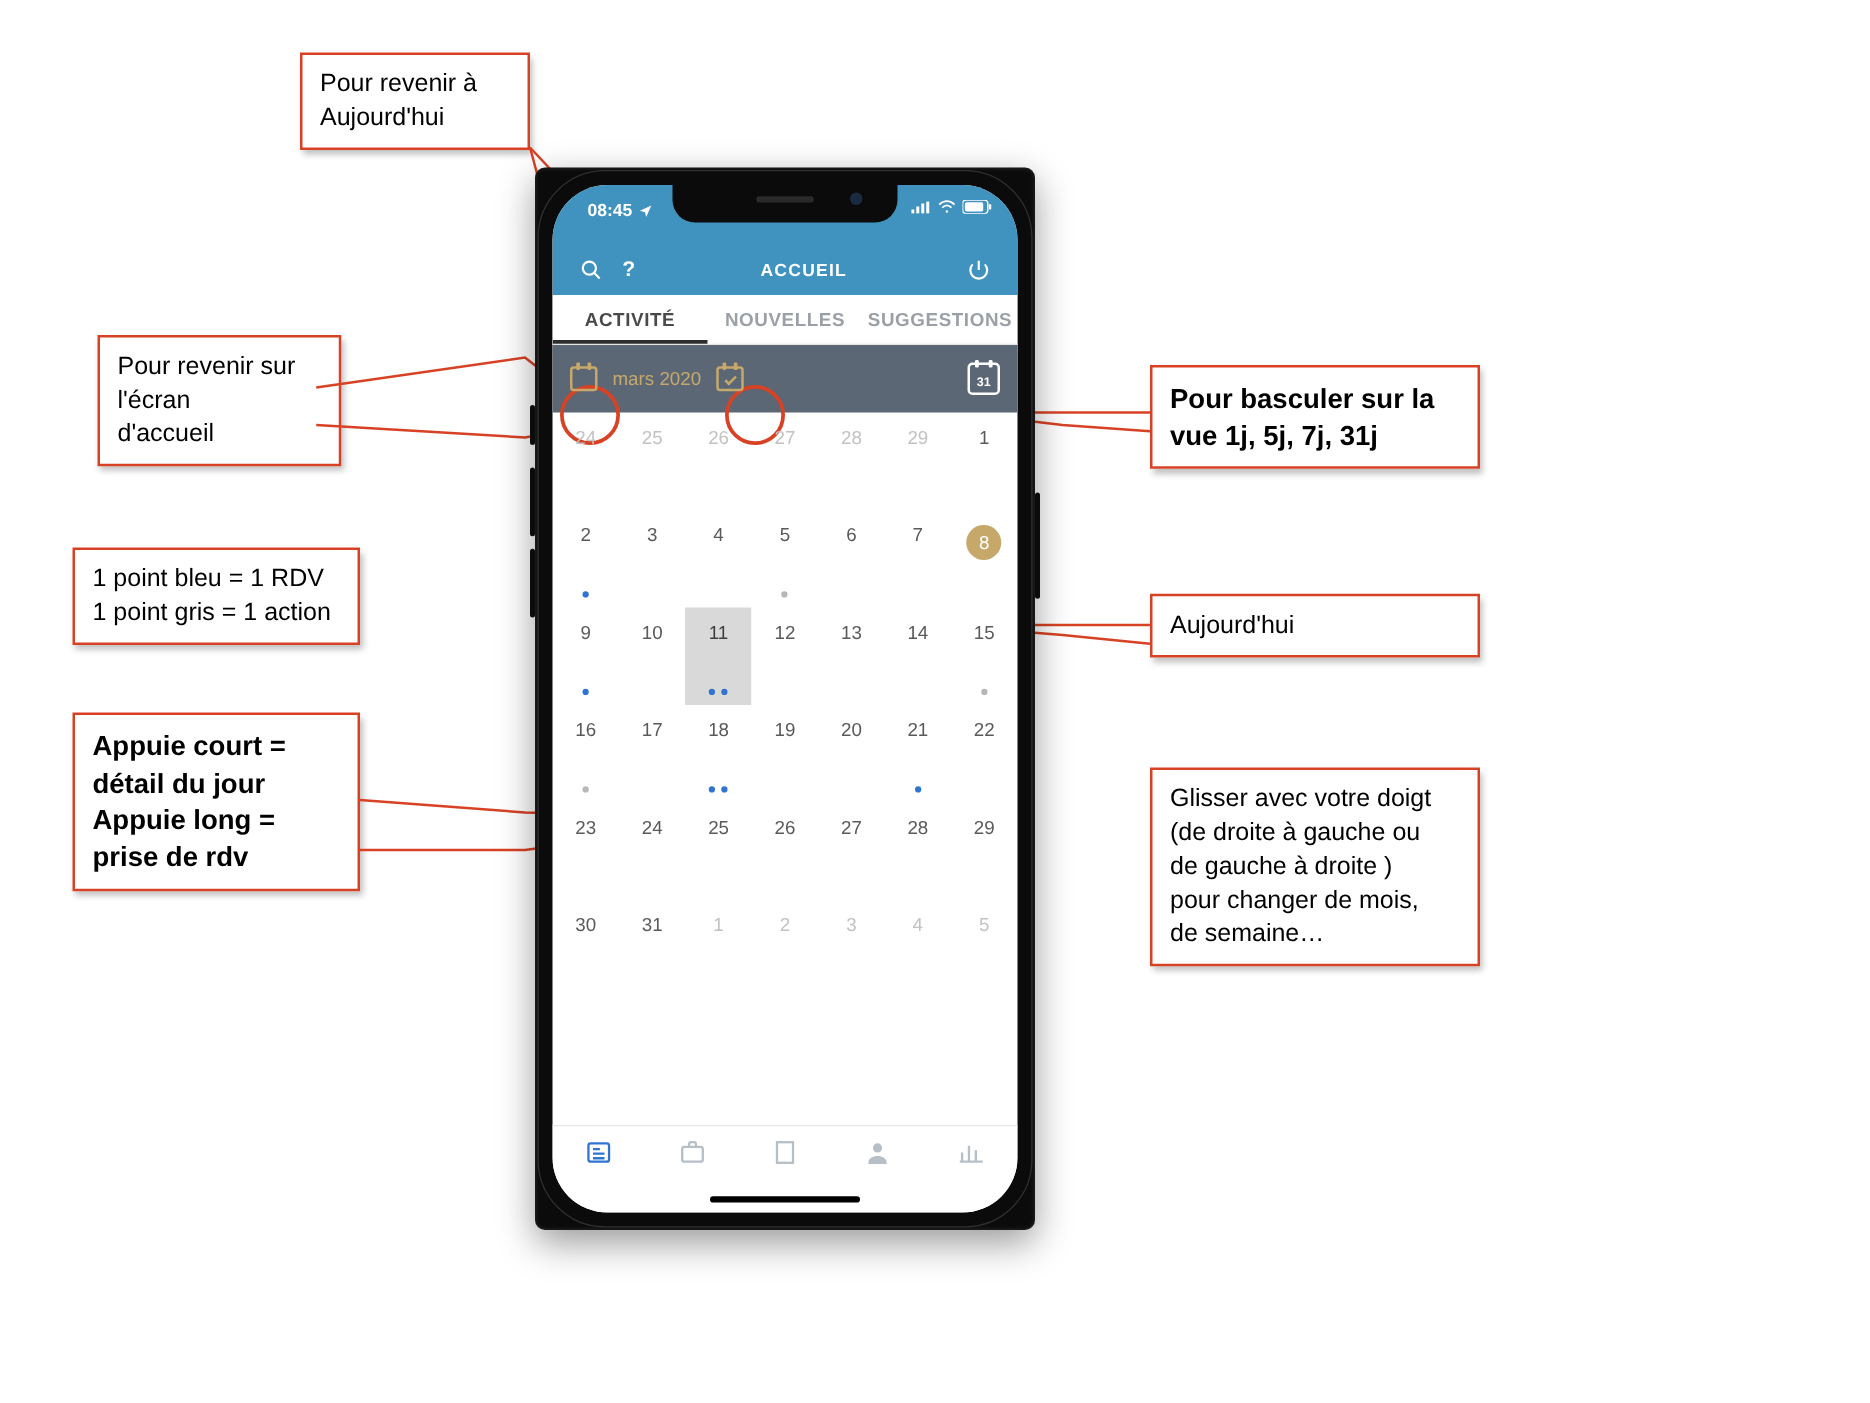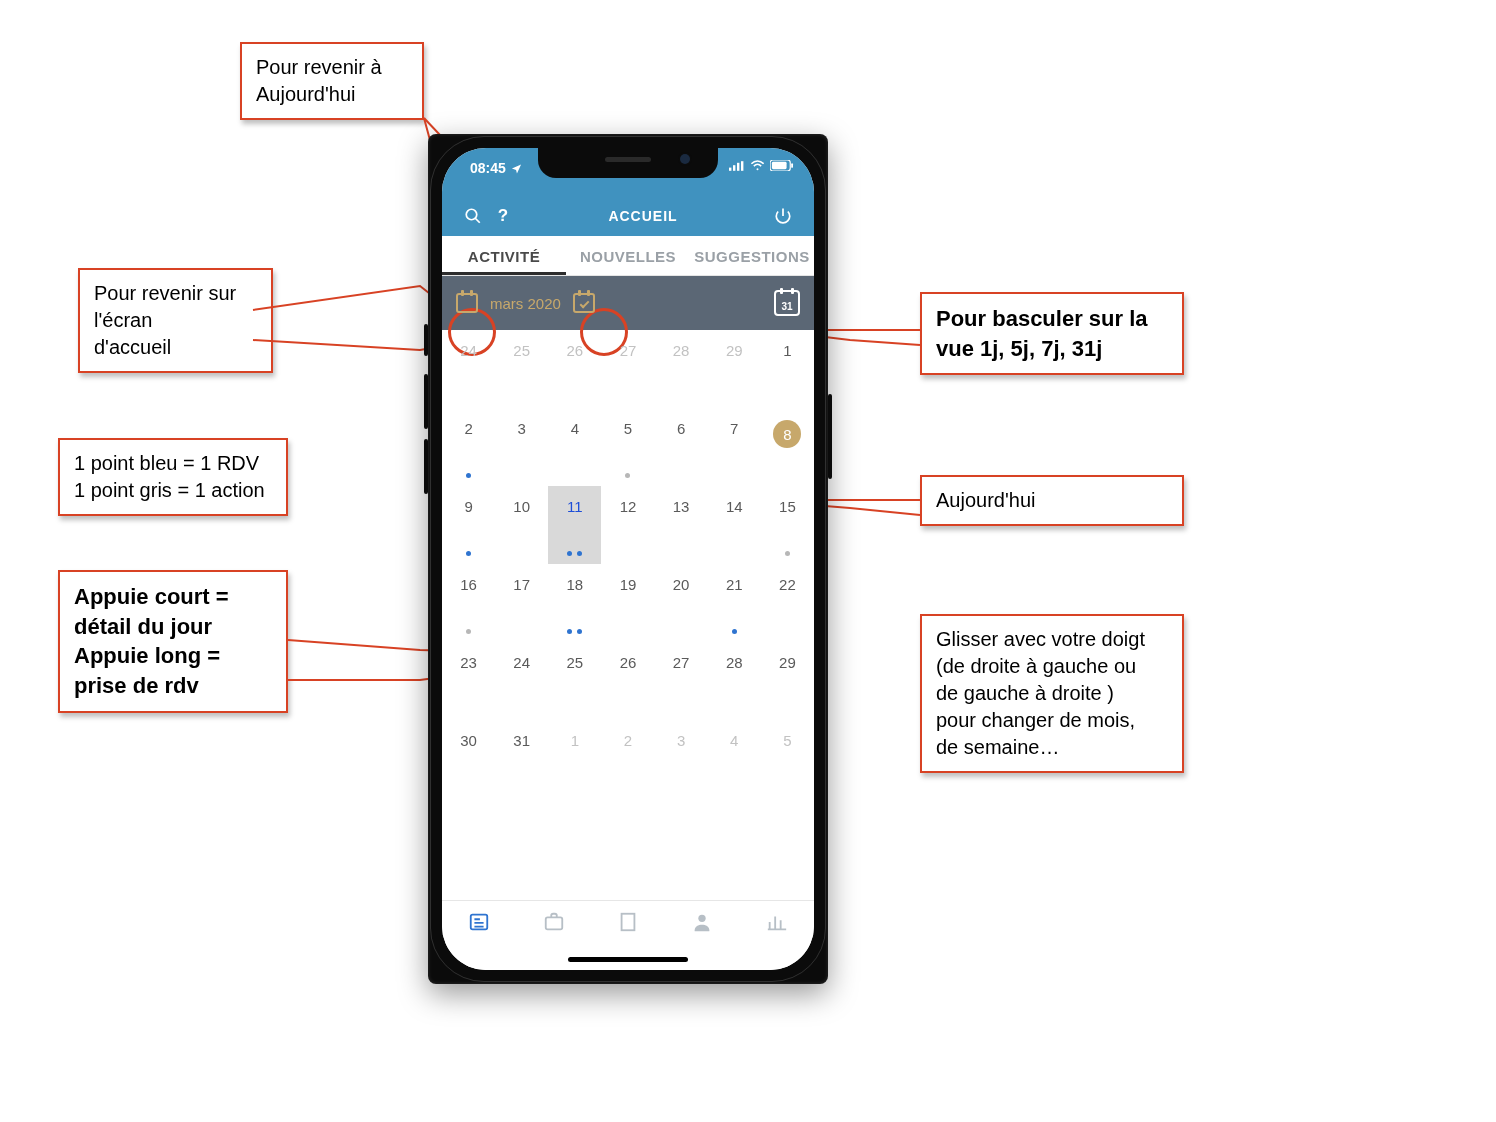--- a/index.html
+++ b/index.html
@@ -183,21 +183,21 @@
     color:#5a5a5a; font-size:15px;
   }
   .day-cell.outside { color:#c2c2c2; }
   .day-cell.today .num {
     background:#c7a86b; color:#fff; border-radius:50%;
     width:28px; height:28px; display:flex; align-items:center; justify-content:center;
   }
   .day-cell.selected {
     background:#d9d9d9;
   }
-  .day-cell.selected .num { color:#1d4ed8; }
+  .day-cell.selected .num { color:#404040; }
   .dots {
     position:absolute; bottom:8px; left:0; right:0;
     display:flex; justify-content:center; gap:5px;
   }
   .dot { width:5px; height:5px; border-radius:50%; }
   .dot.blue { background:#2f74d0; }
   .dot.gray { background:#b7b7b7; }
 
   .bottom-nav {
     position:absolute; left:0; right:0; bottom:0;

